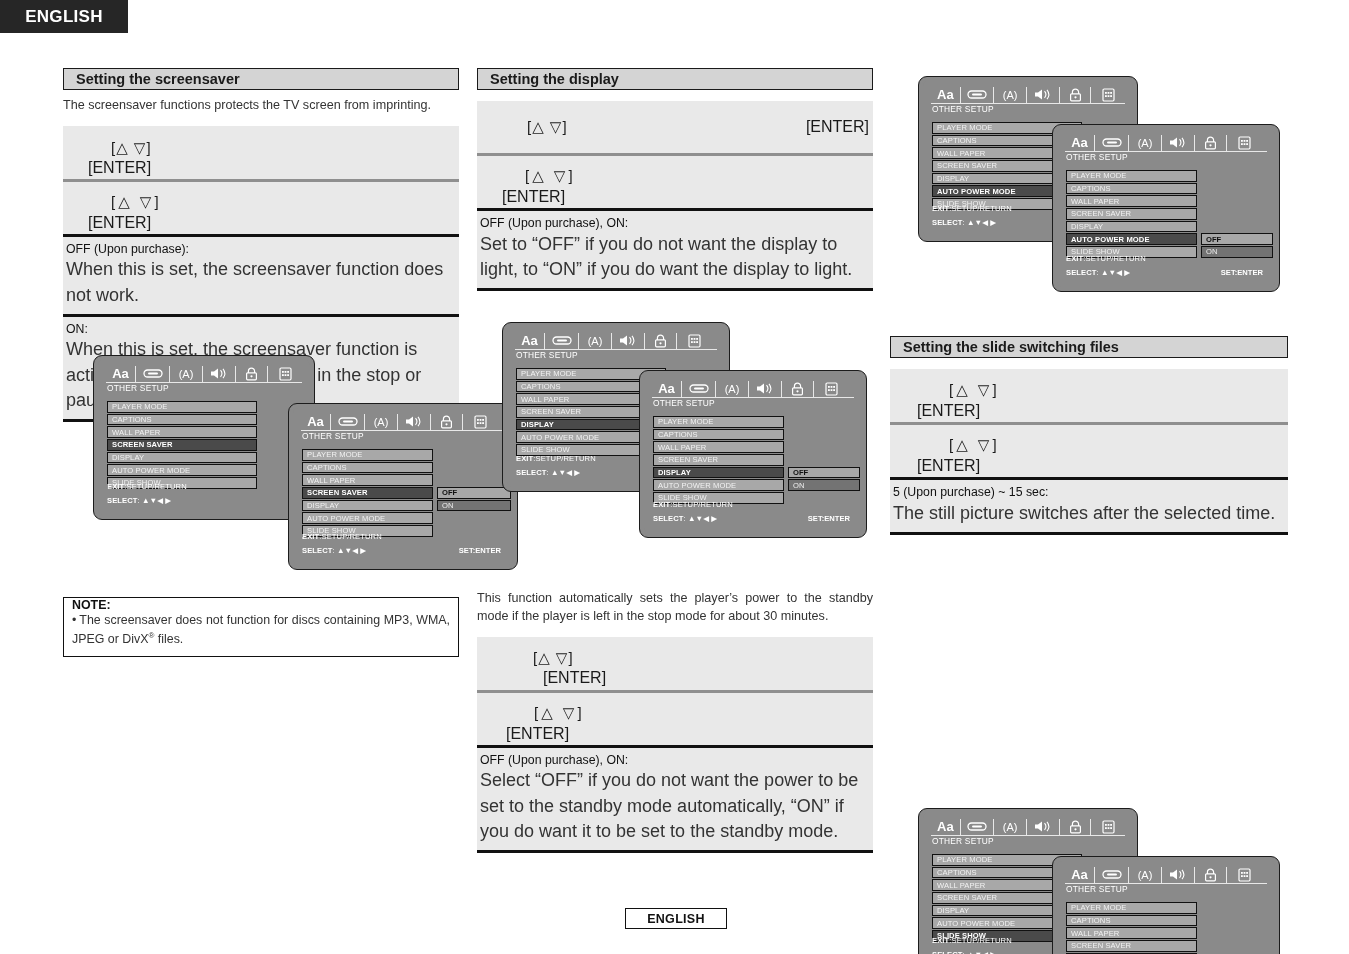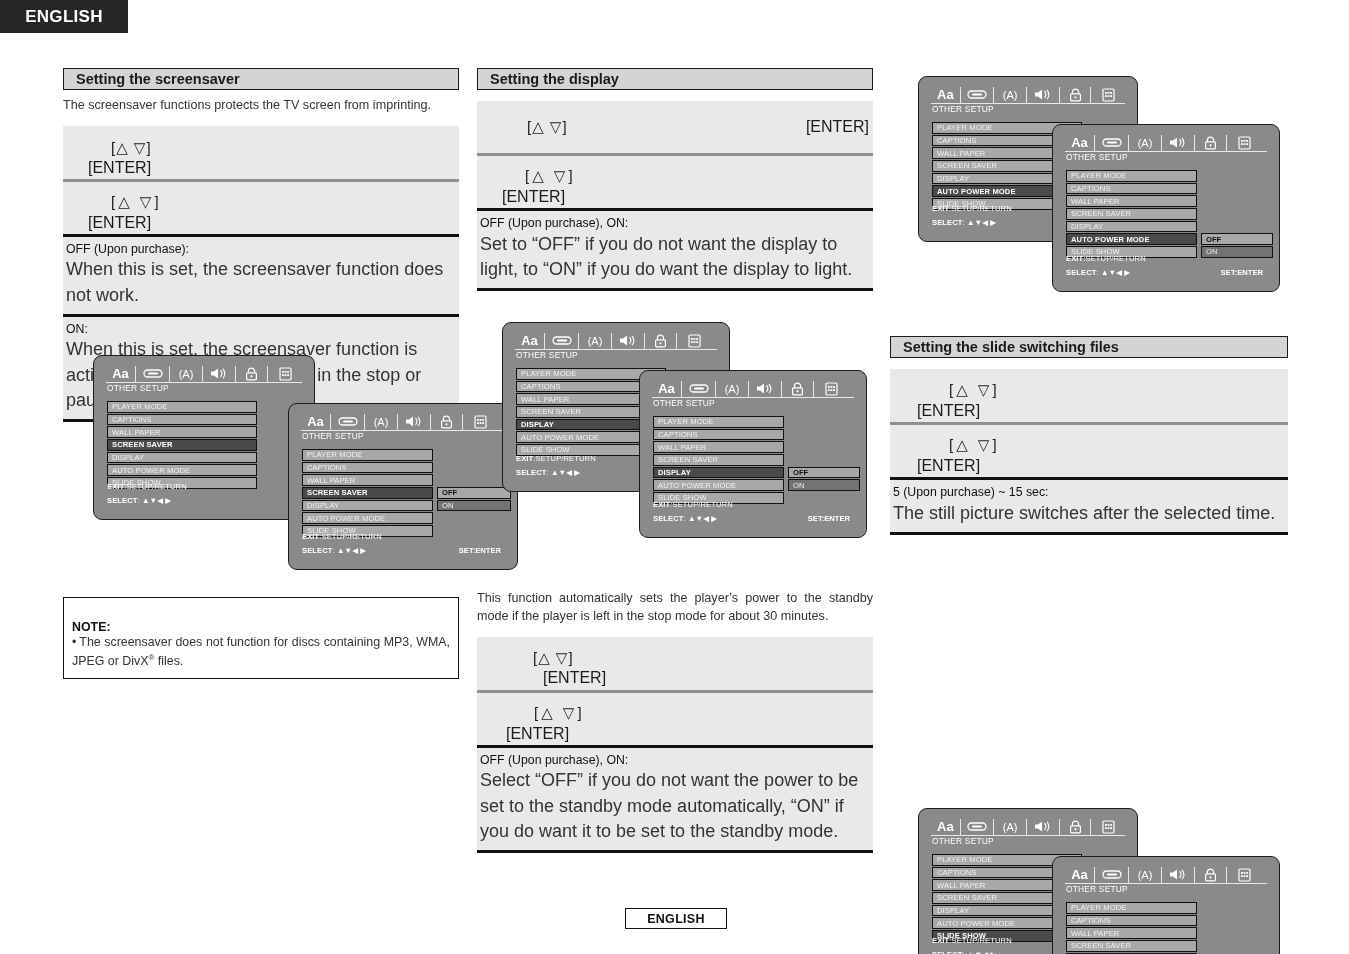--- a/index.html
+++ b/index.html
@@ -42,21 +42,21 @@
   .kline.bold{font-weight:normal;}
   .arrows{font-size:15px;letter-spacing:1px;}
   .rule-grey{height:3px;background:#8f8f8f;}
   .rule-black{height:3px;background:#111;}
   .opt{background:#e9e9e9;padding:4px 3px 6px 3px;}
   .opt .t1{font-size:12.3px;font-weight:normal;color:#111;line-height:1.35;}
   .opt .t2{font-size:18px;color:#333;line-height:1.4;}
 
   
   .note{
-    border:1.6px solid #111;padding:22px 8px 8px 8px;background:#fff;
+    border:1.6px solid #111;padding:0 8px 8px 8px;background:#fff;
   }
   .note .nh{font-size:12.4px;font-weight:bold;color:#111;}
   .note .nb{font-size:12.4px;color:#333;line-height:1.42;text-align:justify;}
   .note .nb .bul{margin-right:3px;}
   sup{font-size:8px;vertical-align:super;}
 
   
   .osd-wrap{position:relative;}
   .osd{
     position:absolute;background:#8a8a8a;border:1.6px solid #1c1c1c;

